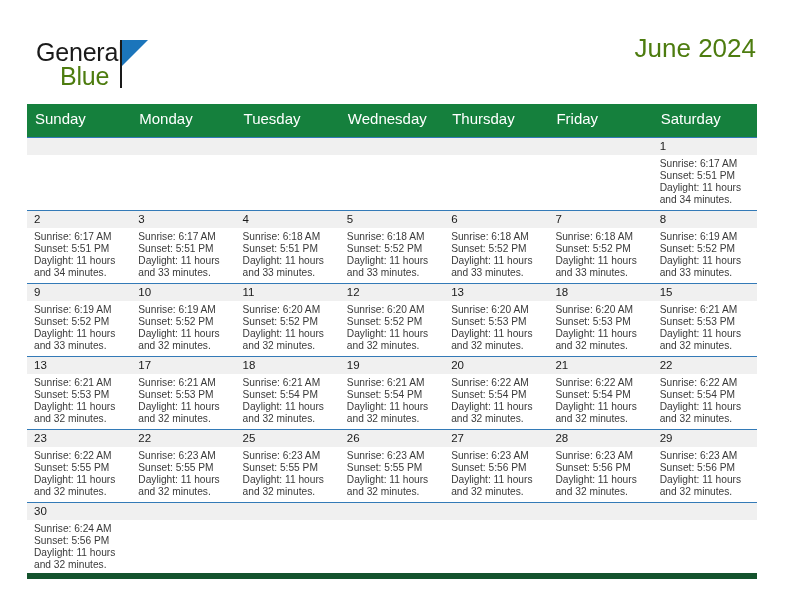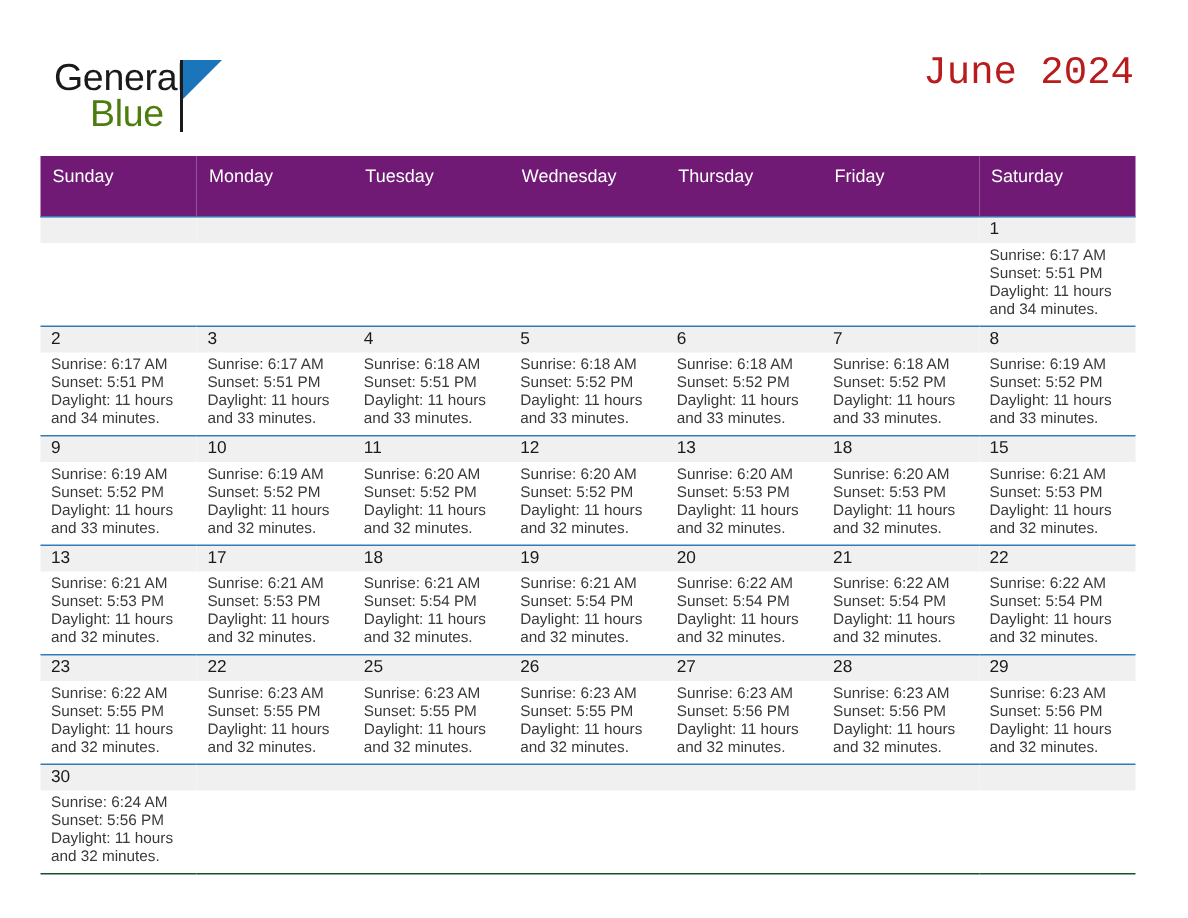--- a/index.html
+++ b/index.html
@@ -57,63 +57,62 @@
     position: absolute;
     left: 84px; top: 2px;
     width: 2px; height: 48px;
     background: #1a1a1a;
   }
   .title {
     position: absolute;
     right: 36px; top: 33px;
     font-size: 26px;
     line-height: 30px;
-    color: #b91c1c;
+    color: #4d7c0f;
     text-align: right;
     white-space: nowrap;
-    font-family: Liberation Mono, monospace;
   }
   .subtitle {
     position: absolute;
     right: 36px; top: 77px;
     font-size: 14.5px;
     line-height: 17px;
     color: #1a1a1a;
     text-align: right;
     white-space: nowrap;
   }
 
   
   .calendar {
     position: absolute;
     left: 27px; top: 104px;
     width: 730px;
     border-collapse: collapse;
     table-layout: fixed;
   }
   .calendar th {
-    background: #701a75;
+    background: #15803d;
     color: #ffffff;
-    font-size: 12px;
+    font-size: 15px;
     font-weight: normal;
     text-align: left;
-    padding: 6px 0 20px 8px;
+    padding: 6px 0 10px 8px;
     height: 22px;
     border: none;
   }
   .calendar td {
     vertical-align: top;
     padding: 0;
     width: 104.3px;
     height: 73px;
     border-top: 1px solid #337ab7;
     background: #ffffff;
   }
   .calendar tbody tr:last-child td {
-    border-bottom: 1px solid #14532d;
+    border-bottom: 6px solid #14532d;
   }
   .daynum-band {
     background: #f0f0f0;
     height: 17px;
     padding: 1px 0 0 7px;
     font-size: 11.5px;
     line-height: 15px;
     color: #1a1a1a;
   }
   .cell-body {

